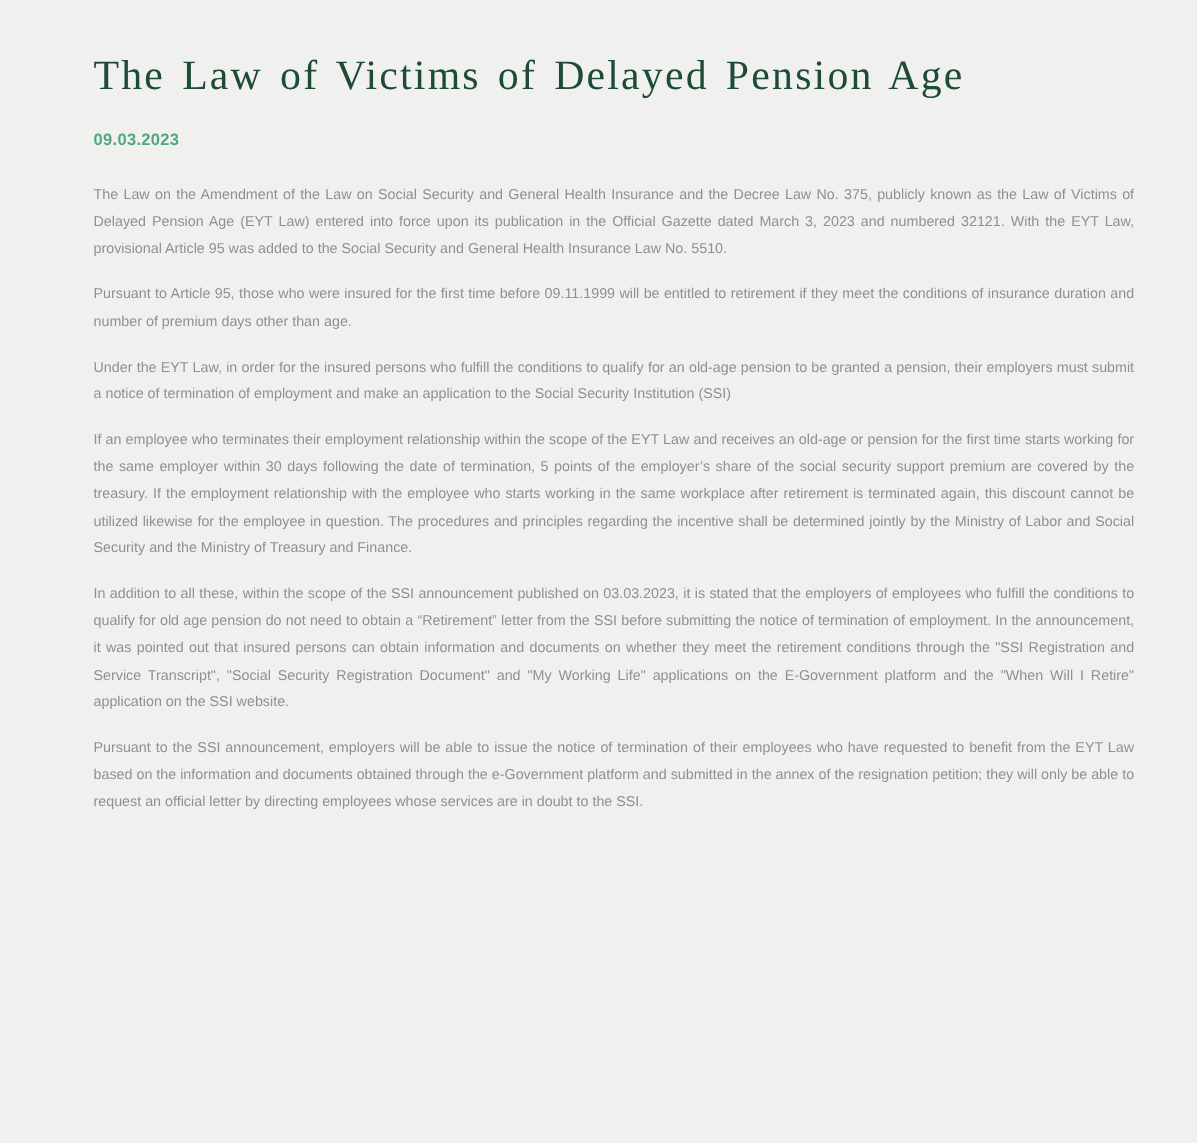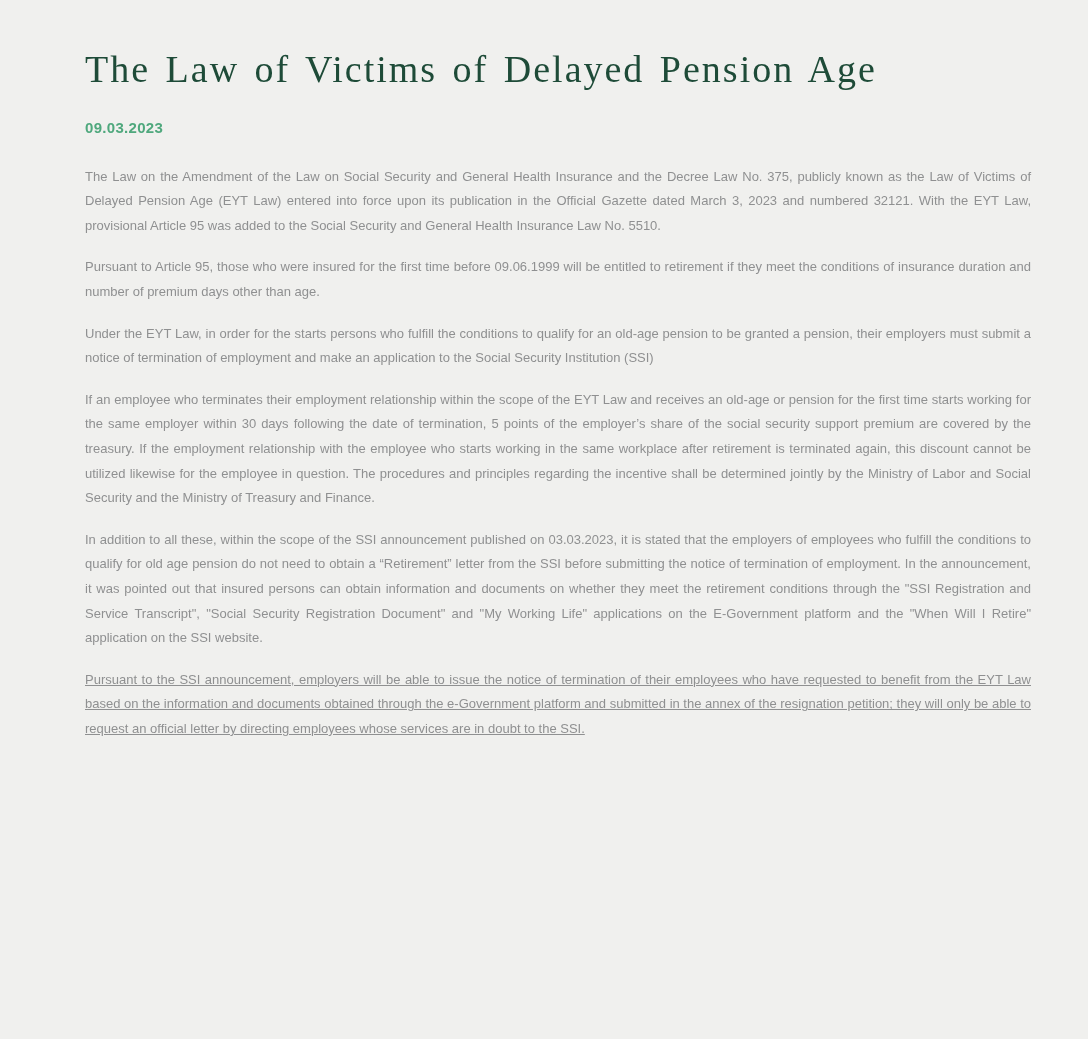--- a/index.html
+++ b/index.html
@@ -44,30 +44,29 @@
     margin: 0 0 17px 0;
     font-family: "Liberation Sans", "DejaVu Sans", sans-serif;
     font-weight: 400;
     font-size: 13px;
     line-height: 24.6px;
     color: #8f9091;
     text-align: justify;
   }
   .article-body p:last-child {
     margin-bottom: 4px;
-    text-decoration: underline;
   }
 </style>
 </head>
 <body>
 
 <div class="article">
   <h1>The Law of Victims of Delayed Pension Age</h1>
   <div class="publish-date">09.03.2023</div>
   <div class="article-body">
     <p>The Law on the Amendment of the Law on Social Security and General Health Insurance and the Decree Law No. 375, publicly known as the Law of Victims of Delayed Pension Age (EYT Law) entered into force upon its publication in the Official Gazette dated March 3, 2023 and numbered 32121. With the EYT Law, provisional Article 95 was added to the Social Security and General Health Insurance Law No. 5510.</p>
-    <p>Pursuant to Article 95, those who were insured for the first time before 09.06.1999 will be entitled to retirement if they meet the conditions of insurance duration and number of premium days other than age.</p>
-    <p>Under the EYT Law, in order for the starts persons who fulfill the conditions to qualify for an old-age pension to be granted a pension, their employers must submit a notice of termination of employment and make an application to the Social Security Institution (SSI)</p>
+    <p>Pursuant to Article 95, those who were insured for the first time before 09.11.1999 will be entitled to retirement if they meet the conditions of insurance duration and number of premium days other than age.</p>
+    <p>Under the EYT Law, in order for the insured persons who fulfill the conditions to qualify for an old-age pension to be granted a pension, their employers must submit a notice of termination of employment and make an application to the Social Security Institution (SSI)</p>
     <p>If an employee who terminates their employment relationship within the scope of the EYT Law and receives an old-age or pension for the first time starts working for the same employer within 30 days following the date of termination, 5 points of the employer’s share of the social security support premium are covered by the treasury. If the employment relationship with the employee who starts working in the same workplace after retirement is terminated again, this discount cannot be utilized likewise for the employee in question. The procedures and principles regarding the incentive shall be determined jointly by the Ministry of Labor and Social Security and the Ministry of Treasury and Finance.</p>
     <p>In addition to all these, within the scope of the SSI announcement published on 03.03.2023, it is stated that the employers of employees who fulfill the conditions to qualify for old age pension do not need to obtain a “Retirement” letter from the SSI before submitting the notice of termination of employment. In the announcement, it was pointed out that insured persons can obtain information and documents on whether they meet the retirement conditions through the "SSI Registration and Service Transcript", "Social Security Registration Document" and "My Working Life" applications on the E-Government platform and the "When Will I Retire" application on the SSI website.</p>
     <p>Pursuant to the SSI announcement, employers will be able to issue the notice of termination of their employees who have requested to benefit from the EYT Law based on the information and documents obtained through the e-Government platform and submitted in the annex of the resignation petition; they will only be able to request an official letter by directing employees whose services are in doubt to the SSI.</p>
   </div>
 </div>
 
 </body></html>

